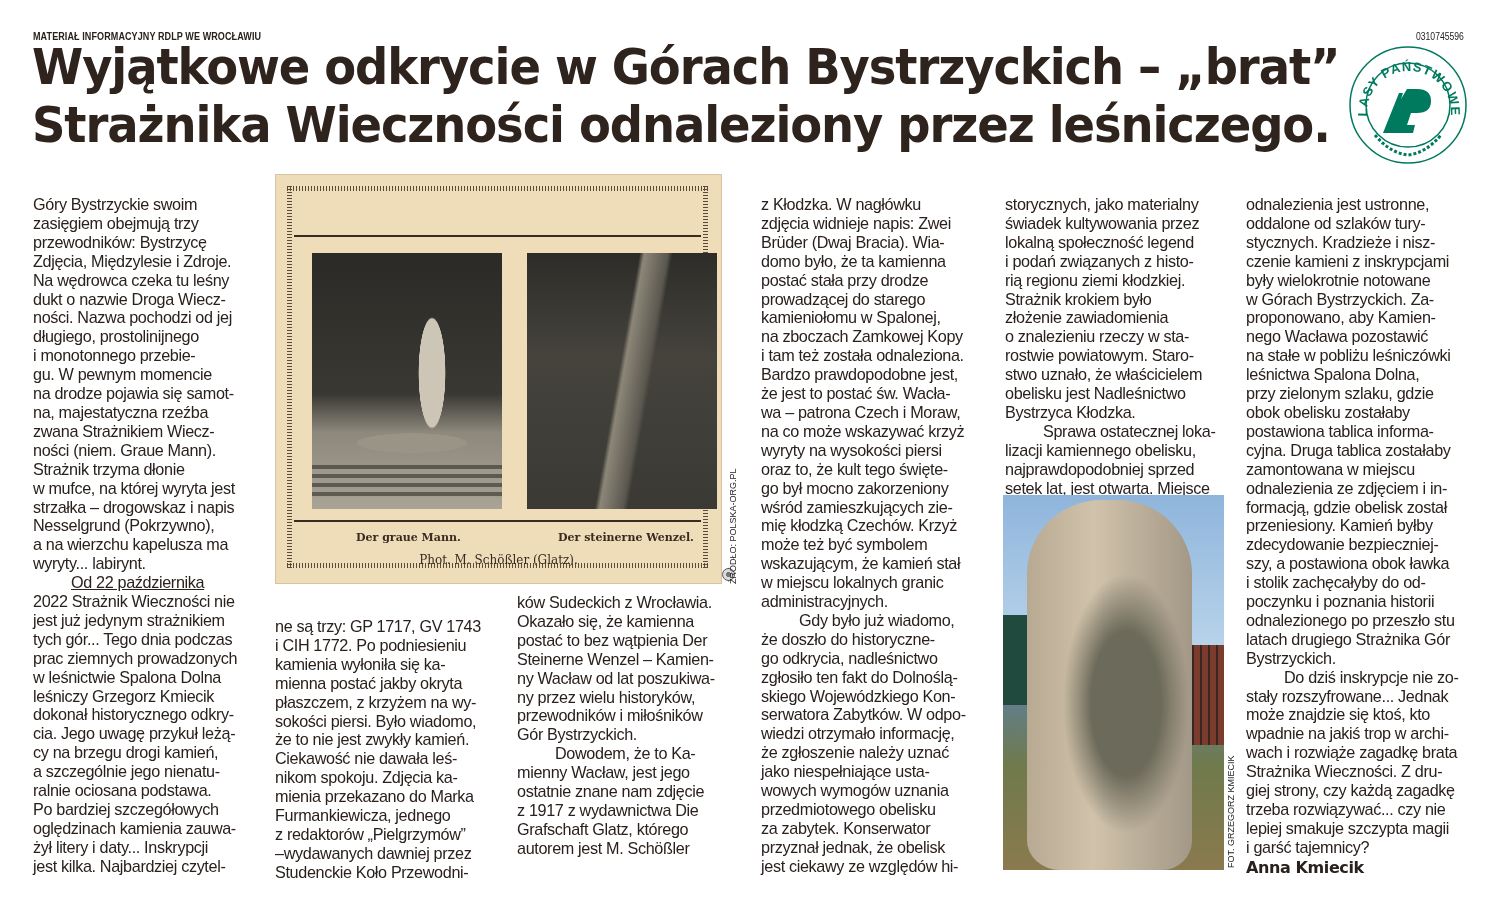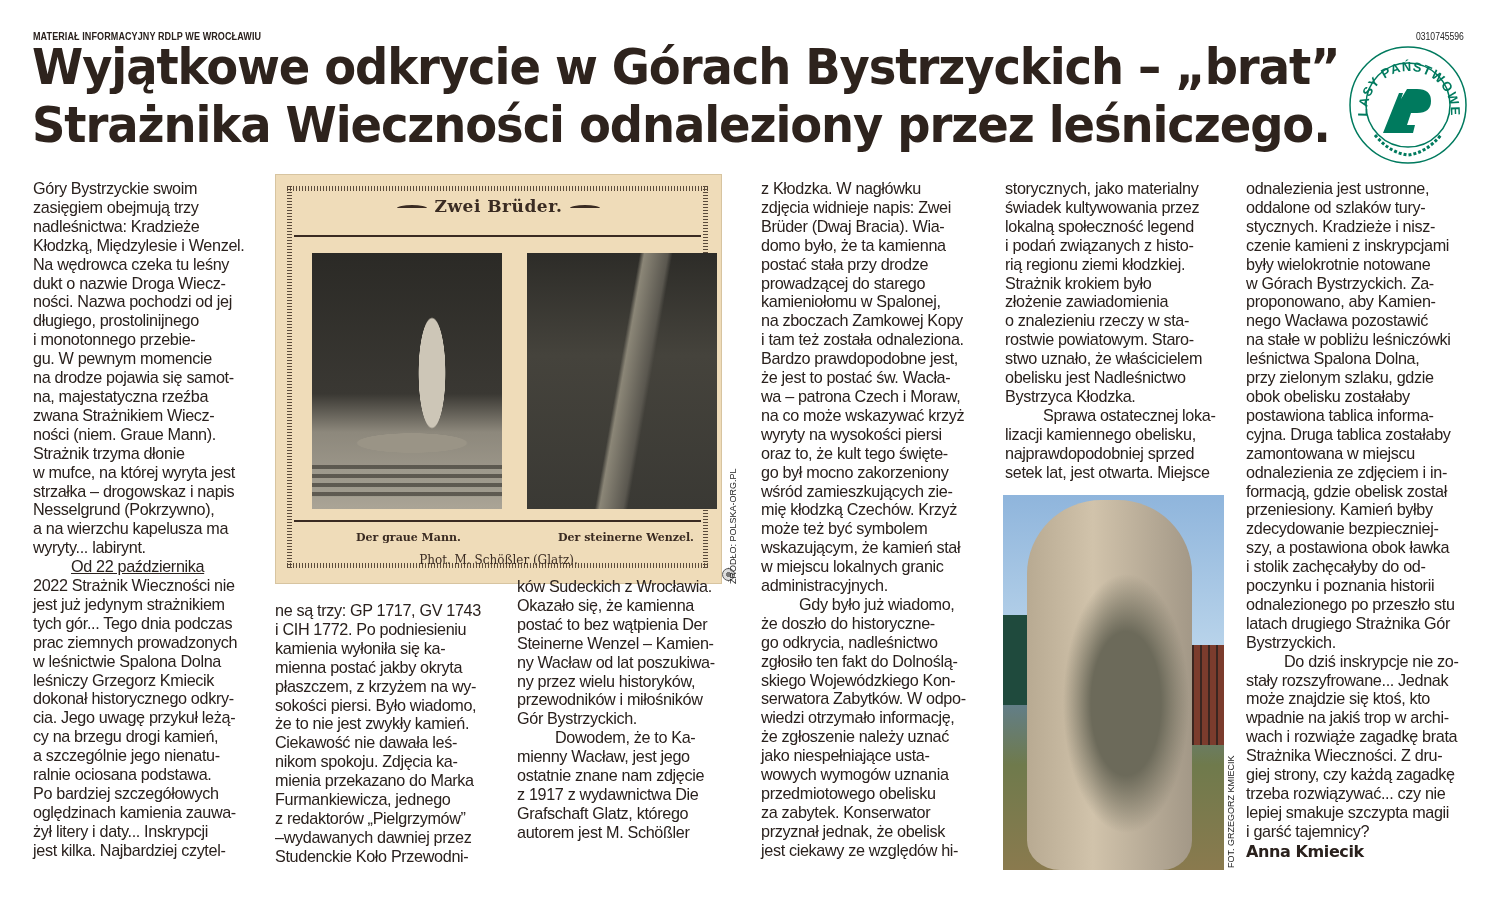--- a/index.html
+++ b/index.html
@@ -7,21 +7,21 @@
   body { position: relative; font-family: "DejaVu Sans Condensed", "Liberation Sans Narrow", "Liberation Sans", sans-serif; color: #2a211d; }
 
   .kicker { position: absolute; left: 33px; top: 30px; font-family: "Liberation Sans", sans-serif; font-weight: bold; font-size: 10.5px; letter-spacing: 0.1px; color: #2a211d; transform: scaleX(0.86); transform-origin: left top; }
   .ad-code { position: absolute; left: 1416px; top: 31px; font-family: "Liberation Sans", sans-serif; font-size: 10px; color: #222; transform: scaleX(0.86); transform-origin: left top; white-space: nowrap; }
 
   .headline { position: absolute; left: 32px; top: 38px; width: 1300px; font-family: "DejaVu Sans", sans-serif; font-weight: bold; color: #2e231d; font-size: 50px; line-height: 58px; letter-spacing: -1.2px; }
   .headline div { white-space: nowrap; transform: scaleX(0.93); transform-origin: left top; }
 
   .logo { position: absolute; left: 1345px; top: 43px; width: 126px; height: 122px; }
 
-  .col { position: absolute; font-family: "Liberation Sans", sans-serif; font-size: 16.2px; line-height: 18.9px; color: #2a211d; letter-spacing: -0.35px; }
+  .col { position: absolute; font-family: "Liberation Sans", sans-serif; font-size: 16.2px; line-height: 18.9px; color: #2a211d; letter-spacing: -0.35px; margin-top: 16px; }
   .col .line { display: block; white-space: nowrap; }
 
   .c1 { left: 33px; top: 179px; width: 230px; }
   .c2 { left: 275px; top: 601px; width: 230px; }
   .c3 { left: 517px; top: 577px; width: 230px; }
   .c4 { left: 761px; top: 179px; width: 230px; }
   .c5 { left: 1005px; top: 179px; width: 230px; }
   .c6 { left: 1246px; top: 179px; width: 240px; }
 
   .author { font-family: "DejaVu Sans", sans-serif; font-weight: bold; font-size: 16px; letter-spacing: -0.4px; margin-top: 2px; }
@@ -81,22 +81,22 @@
   <text font-family="Liberation Sans, sans-serif" font-weight="bold" font-size="13" fill="#007a5e" letter-spacing="1">
     <textPath href="#arcTop" startOffset="50%" text-anchor="middle">LASY PAŃSTWOWE</textPath>
   </text>
   <path d="M 38 90 L 54 50 L 58 50 L 56 56 L 62 46 L 72 46 Q 86 46 86 58 Q 86 70 72 70 L 66 70 L 62 82 L 70 82 L 68 90 Z" fill="#007a5e"></path>
   <path d="M 30 92 Q 45 110 63 112 Q 81 110 96 92" fill="none" stroke="#007a5e" stroke-width="3" stroke-dasharray="3 2"></path>
 </svg>
 
 <div class="col c1" id="col0">
     <span class="line">Góry Bystrzyckie swoim</span>
     <span class="line">zasięgiem obejmują trzy</span>
-    <span class="line">nadleśnictwa: Kradzieże</span>
-    <span class="line">Kłodzką, Międzylesie i Wenzel.</span>
+    <span class="line">przewodników: Bystrzycę</span>
+    <span class="line">Zdjęcia, Międzylesie i Zdroje.</span>
     <span class="line">Na wędrowca czeka tu leśny</span>
     <span class="line">dukt o nazwie Droga Wiecz-</span>
     <span class="line">ności. Nazwa pochodzi od jej</span>
     <span class="line">długiego, prostolinijnego</span>
     <span class="line">i monotonnego przebie-</span>
     <span class="line">gu. W pewnym momencie</span>
     <span class="line">na drodze pojawia się samot-</span>
     <span class="line">na, majestatyczna rzeźba</span>
     <span class="line">zwana Strażnikiem Wiecz-</span>
     <span class="line">ności (niem. Graue Mann).</span>
@@ -119,23 +119,20 @@
     <span class="line">a szczególnie jego nienatu-</span>
     <span class="line">ralnie ociosana podstawa.</span>
     <span class="line">Po bardziej szczegółowych</span>
     <span class="line">oględzinach kamienia zauwa-</span>
     <span class="line">żył litery i daty... Inskrypcji</span>
     <span class="line">jest kilka. Najbardziej czytel-</span>
   </div>
 
 <div class="postcard">
   <div class="pc-border"></div>
-  <div class="pc-title">
-    <span class="sw"></span><span>Zwei Brüder.</span><span class="sw"></span>
-  </div>
   <div class="pc-rule" style="top:60px"></div>
   <div class="pc-photo left"></div>
   <div class="pc-photo right"></div>
   <div class="pc-rule" style="top:345px"></div>
   <div class="pc-caption" style="left:80px">Der graue Mann.</div>
   <div class="pc-caption" style="left:282px">Der steinerne Wenzel.</div>
   <div class="pc-credit">Phot. M. Schößler (Glatz).</div>
 </div>
 <div class="src-emblem"></div>
 <div class="src-credit">ŹRÓDŁO: POLSKA-ORG.PL</div>

